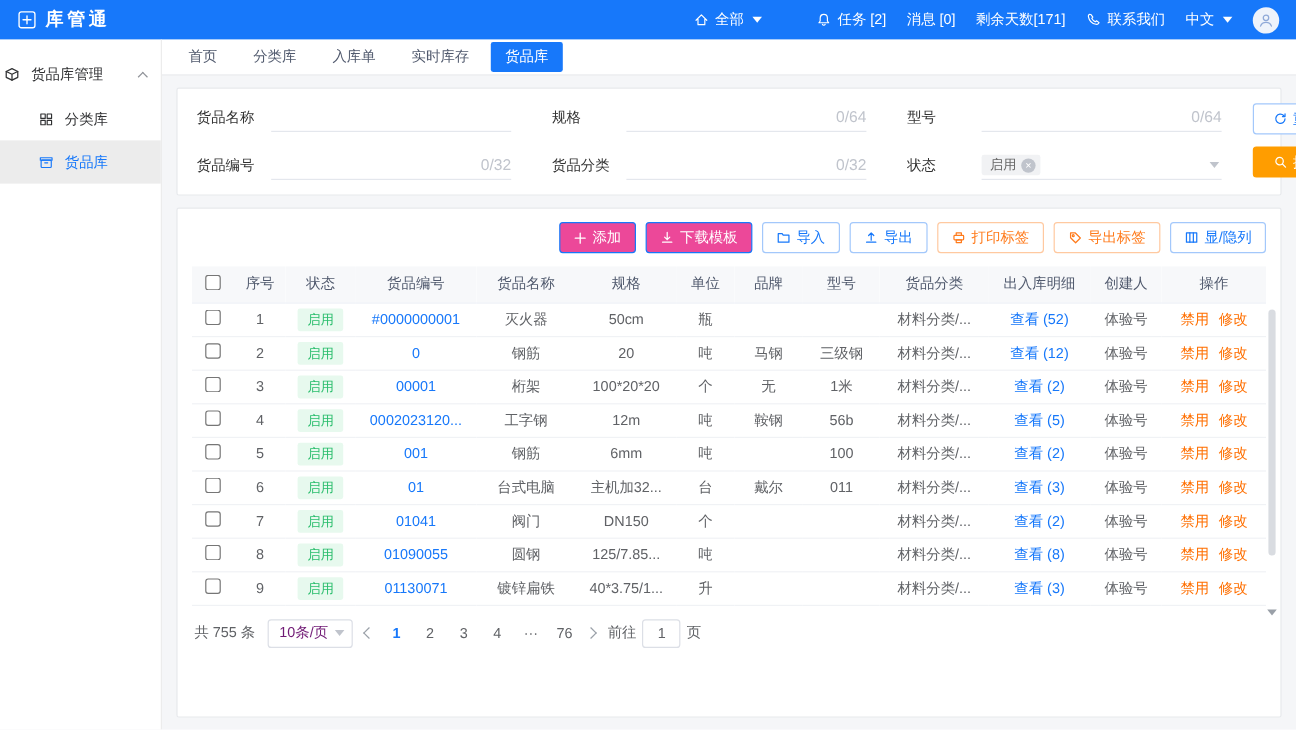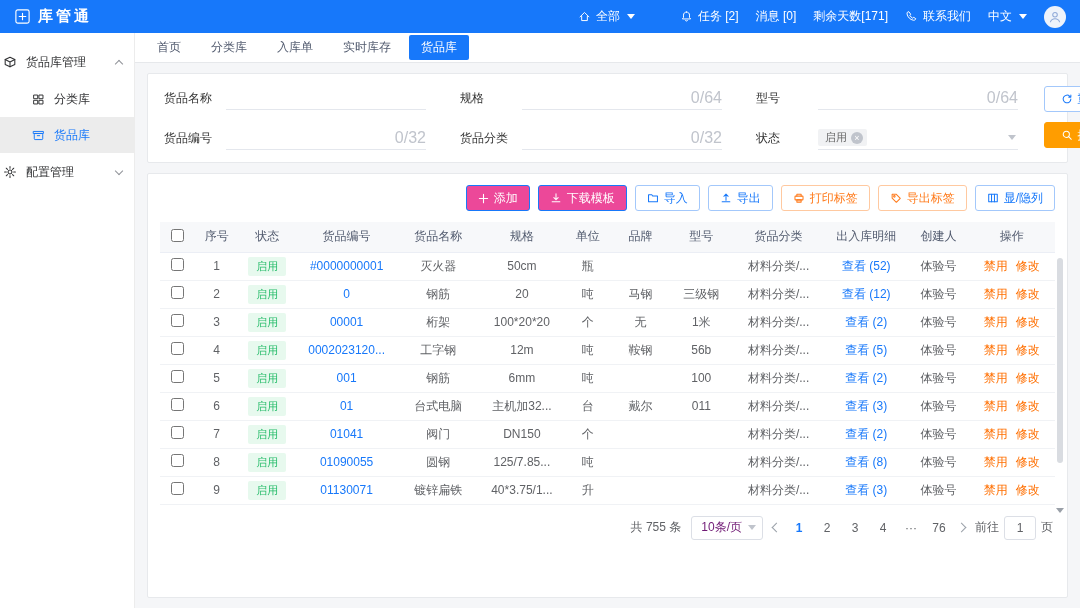--- a/index.html
+++ b/index.html
@@ -34,21 +34,21 @@
   .content{flex:1;padding:10px 12px;display:flex;flex-direction:column;gap:10px;overflow:hidden}
   .card{background:#fff;border:1px solid #e7e9ec;border-radius:2px}
 
   
   .filter-card{padding:12px 16px;display:flex}
   .filter-grid{display:grid;grid-template-columns:1fr 1fr 1fr;gap:16px 34px;flex:1}
   .field{display:flex;align-items:center;gap:10px}
   .field label{min-width:52px;color:#333;white-space:nowrap}
   .finput{width:200px;height:24px;border-bottom:1px solid #e4e7ed;display:flex;align-items:center}
   .finput input{border:none;outline:none;flex:1;min-width:0;height:100%;font:inherit;color:#606266;background:transparent}
-  .counter{color:#c0c4cc;font-size:16px;padding-left:4px}
+  .counter{color:#c0c4cc;font-size:13px;padding-left:4px}
   .sel{width:200px;height:24px;border-bottom:1px solid #e4e7ed;display:flex;align-items:center;gap:6px;position:relative;padding-right:16px;cursor:pointer}
   .tag{background:#f1f2f4;color:#666;border-radius:2px;padding:1px 4px 1px 7px;display:flex;align-items:center;gap:4px;font-size:11px}
   .tag-close{width:12px;height:12px;border-radius:50%;background:#c0c4cc;color:#fff;font-size:9px;line-height:12px;text-align:center;cursor:pointer}
   .sel .gcaret{position:absolute;right:2px;width:0;height:0;border-left:4px solid transparent;border-right:4px solid transparent;border-top:5px solid #c0c4cc}
   .fbtns{display:flex;flex-direction:column;gap:10px;align-items:flex-end;margin-left:26px}
 
   
   .btn{display:inline-flex;align-items:center;justify-content:center;gap:5px;height:26px;padding:0 11px;border-radius:3px;border:1px solid transparent;cursor:pointer;font-size:12px;background:#fff;white-space:nowrap}
   .btn.primary{background:#ec4899;color:#fff;border-color:#1778fa}
   .btn.outline-blue{border-color:#a3c8fb;color:#1778fa}
@@ -64,21 +64,21 @@
   th{background:#f7f8fa;color:#515a6e;font-weight:normal;height:30px;border-bottom:1px solid #ebeef5;text-align:center;overflow:hidden;white-space:nowrap}
   td{height:28px;border-bottom:1px solid #f0f2f5;color:#606266;text-align:center;overflow:hidden;white-space:nowrap;text-overflow:ellipsis;padding:0 2px}
   .badge{display:inline-block;background:#e7f9ee;color:#29bd6c;padding:2px 8px;border-radius:2px;font-size:11px}
   a.blink{color:#1778fa;text-decoration:none;cursor:pointer}
   a.olink{color:#ff6f00;text-decoration:none;cursor:pointer;margin:0 4px}
   input[type=checkbox]{width:13px;height:13px;cursor:pointer;accent-color:#1778fa}
   .vthumb{position:absolute;right:-8px;top:36px;width:6px;height:205px;background:#d9dce1;border-radius:3px;cursor:pointer}
   .vdown{position:absolute;right:-9px;bottom:-8px;width:0;height:0;border-left:4px solid transparent;border-right:4px solid transparent;border-top:5px solid #9aa0a8}
 
   
-  .pager{display:flex;align-items:center;justify-content:flex-end;gap:10px;padding:11px 14px;color:#606266;flex:none}
+  .pager{display:flex;align-items:center;gap:10px;padding:11px 14px;color:#606266;flex:none}
   .psize{border:1px solid #dcdfe6;border-radius:3px;height:24px;padding:0 20px 0 9px;display:flex;align-items:center;position:relative;cursor:pointer;color:#701a75}
   .psize .gcaret{position:absolute;right:6px;width:0;height:0;border-left:4px solid transparent;border-right:4px solid transparent;border-top:5px solid #c0c4cc}
   .pnum{min-width:18px;text-align:center;cursor:pointer;color:#606266;padding:0 2px}
   .pnum.active{color:#1778fa;font-weight:bold}
   .parr{width:7px;height:7px;border-left:1.4px solid #9aa0a8;border-bottom:1.4px solid #9aa0a8;cursor:pointer}
   .parr.prev{transform:rotate(45deg)}
   .parr.next{transform:rotate(225deg)}
   .goto{display:flex;align-items:center;gap:5px}
   .goto input{width:32px;height:24px;border:1px solid #dcdfe6;border-radius:3px;text-align:center;font:inherit;color:#606266;outline:none}
 </style>
@@ -168,30 +168,20 @@
     </div>
     <div class="menu-sub active">
       <span class="ic">
         <svg width="13" height="13" viewBox="0 0 16 16">
             <path d="M2 3h12v2.5H2z"></path>
             <rect x="2.8" y="5.5" width="10.4" height="7.5" rx="1"></rect>
             <path d="M6.5 8.2h3"></path>
           </svg>
       </span>
       <span>货品库</span>
-    </div>
-    <div class="menu-group">
-      <span class="ic">
-        <svg width="14" height="14" viewBox="0 0 16 16">
-            <circle cx="8" cy="8" r="2.2"></circle>
-            <path d="M8 1.8v2M8 12.2v2M1.8 8h2M12.2 8h2M3.7 3.7l1.4 1.4M10.9 10.9l1.4 1.4M12.3 3.7 10.9 5.1M5.1 10.9l-1.4 1.4"></path>
-          </svg>
-      </span>
-      <span>配置管理</span>
-      <span class="chev"></span>
     </div>
   </aside>
 
   <main class="main">
     <div class="tabs">
       <div class="tab">首页</div>
       <div class="tab">分类库</div>
       <div class="tab">入库单</div>
       <div class="tab">实时库存</div>
       <div class="tab active">货品库</div>

